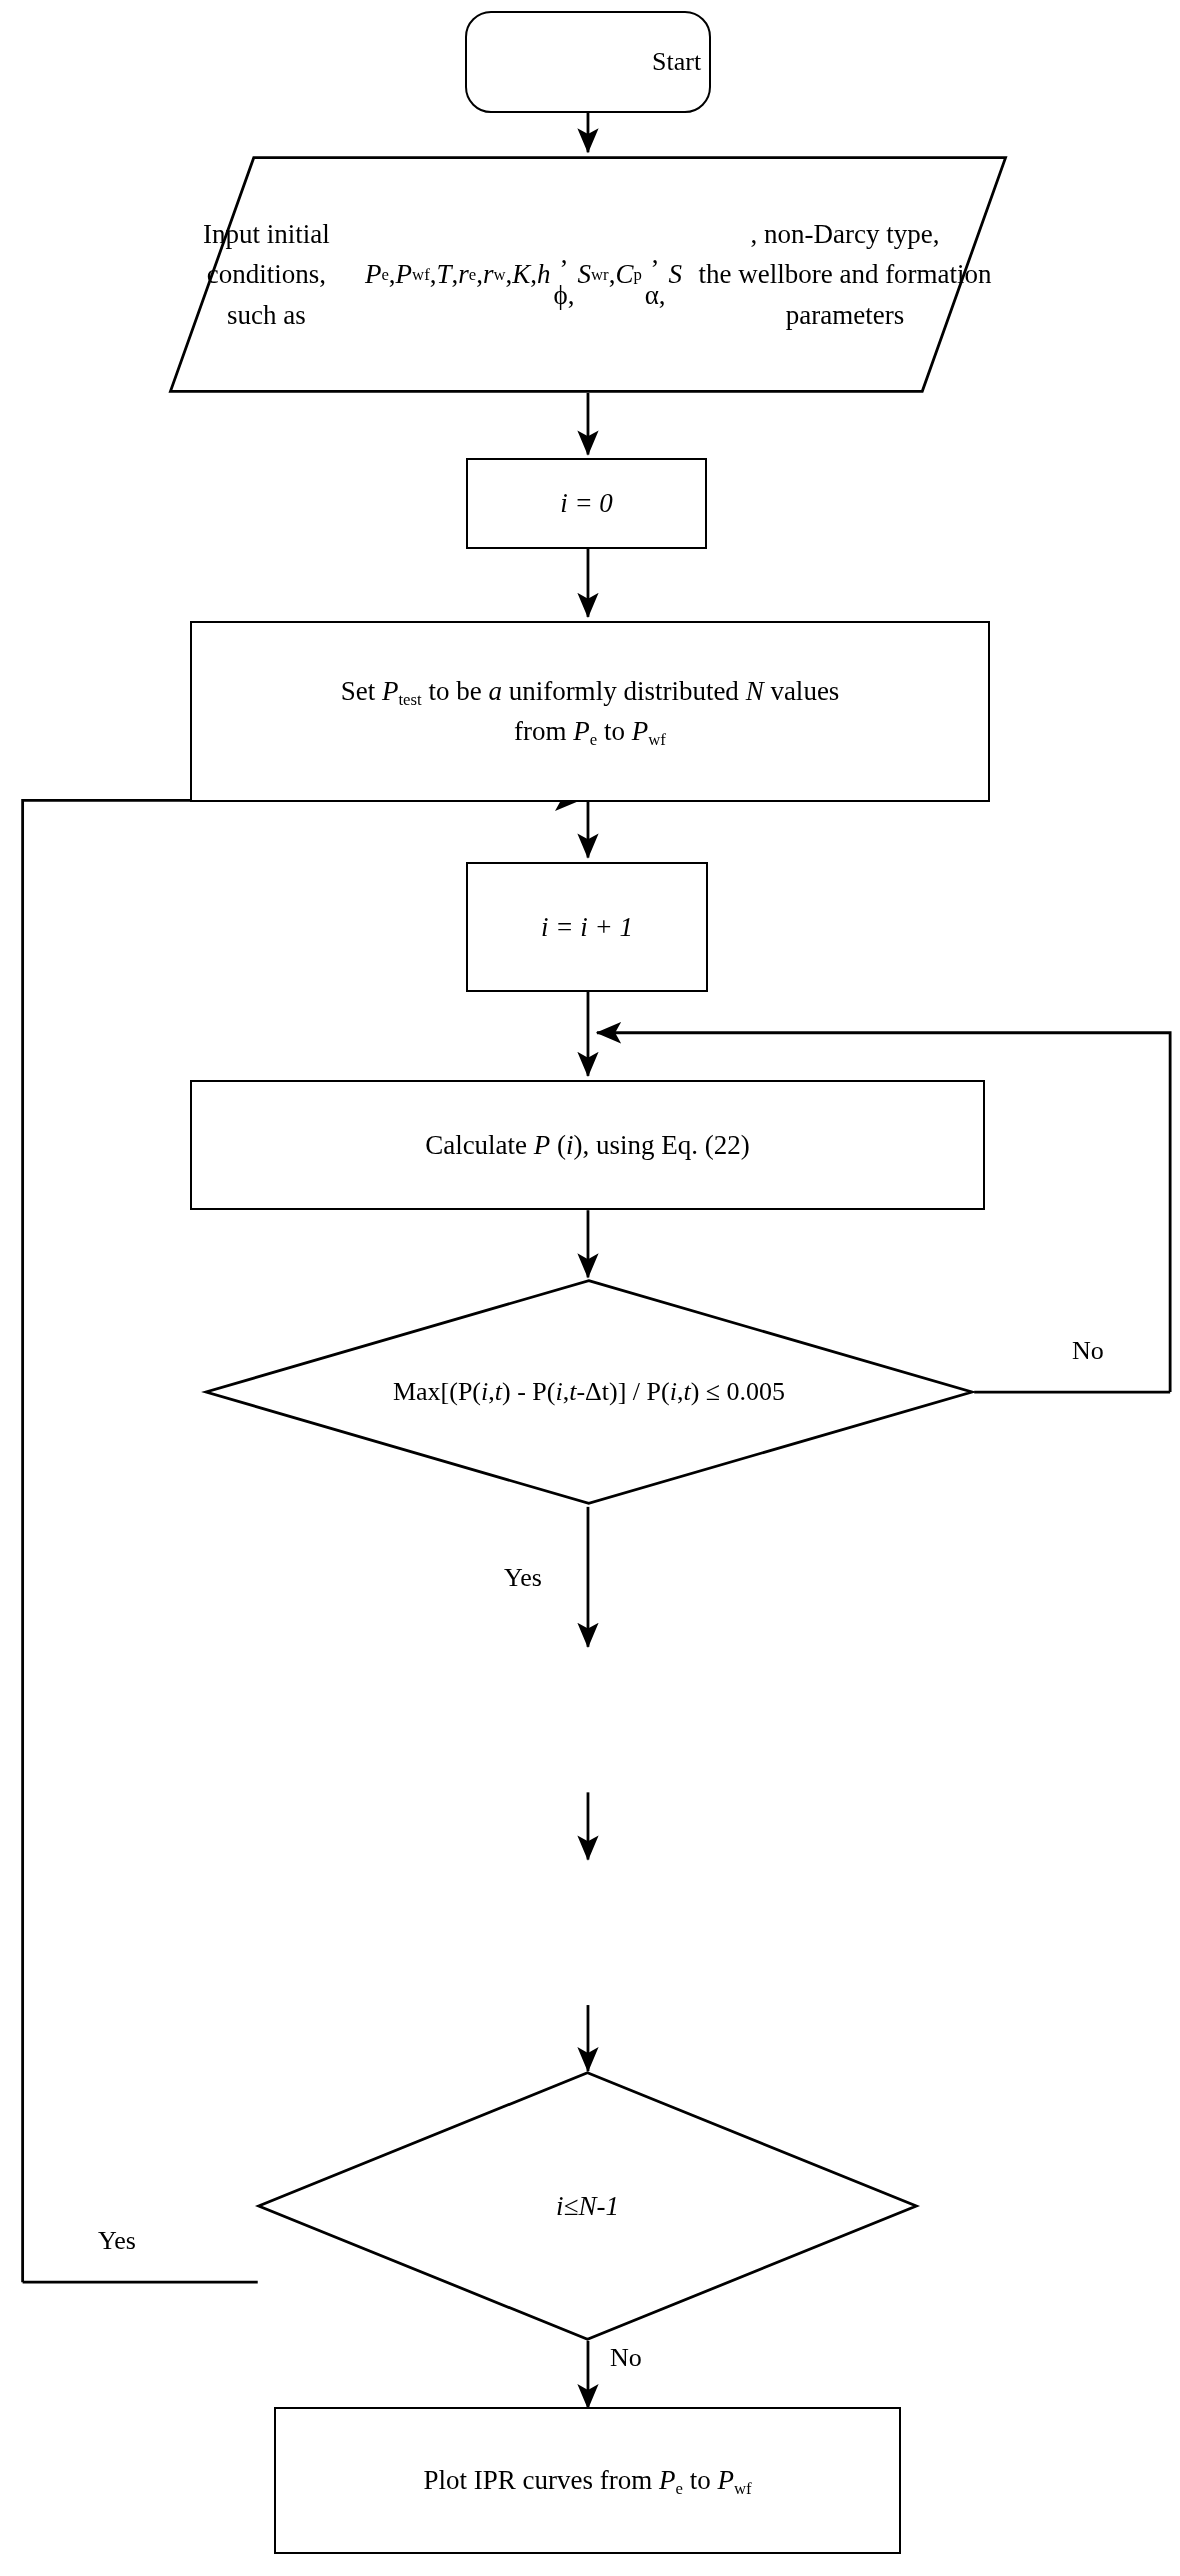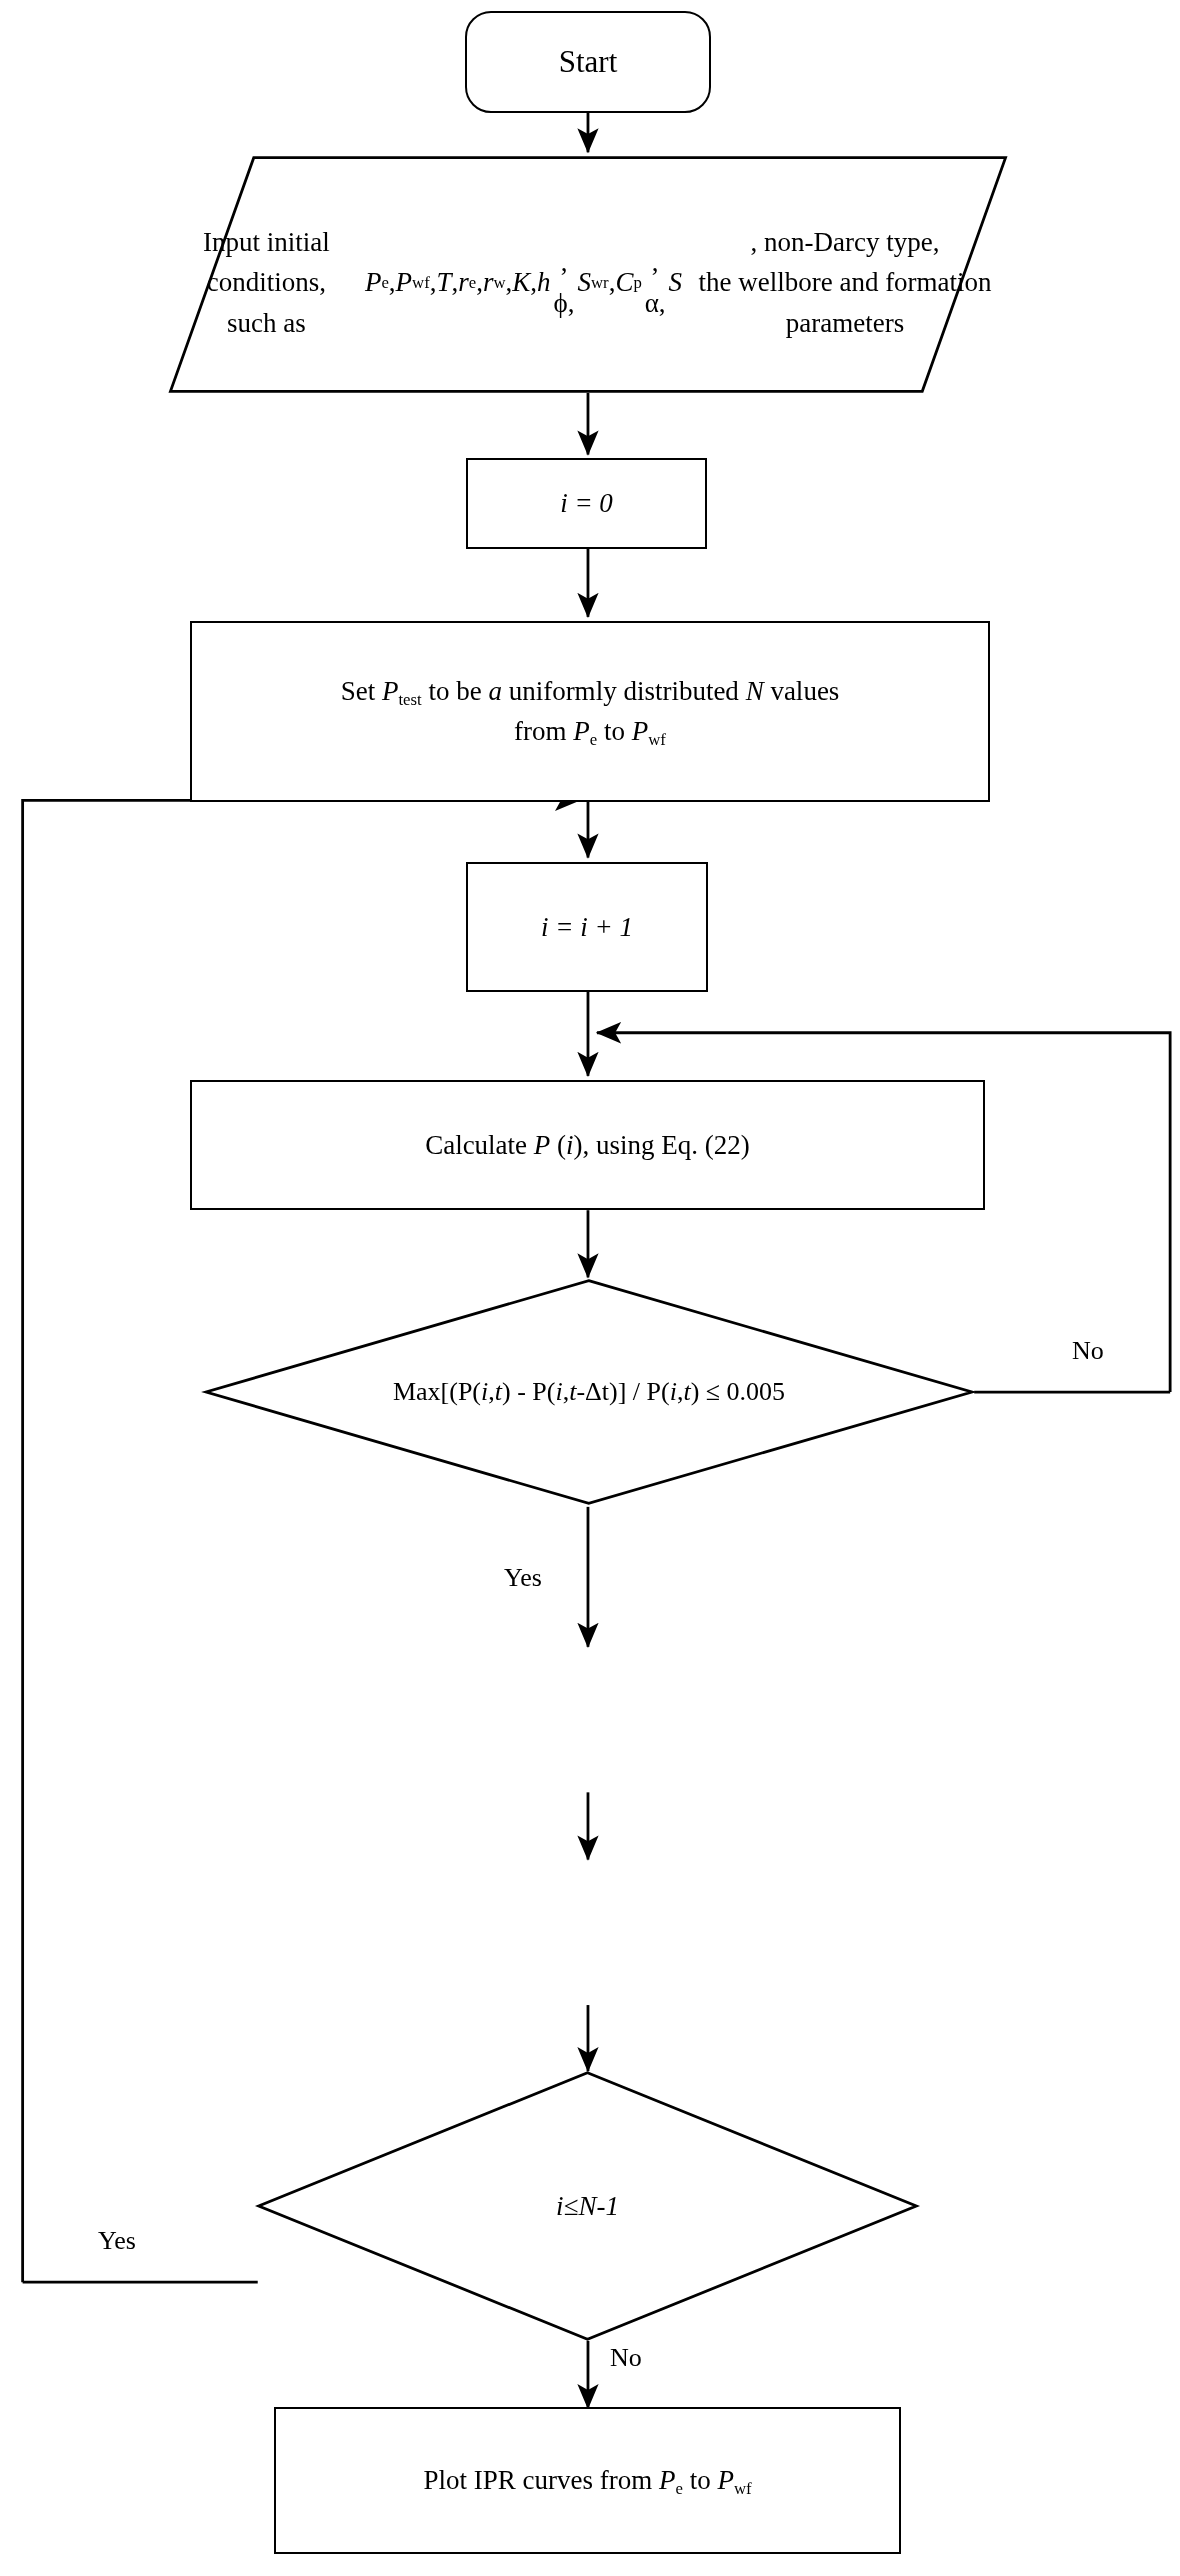--- a/index.html
+++ b/index.html
@@ -57,21 +57,20 @@
     left: 0;
     top: 0;
     width: 100%;
     height: 100%;
     display: flex;
     align-items: center;
     justify-content: center;
     text-align: center;
     white-space: pre-line;
     line-height: 1.5;
-    margin-top: 8px;
   }
   
   .dec-wrap {
     position: absolute;
   }
   .dec-wrap svg {
     position: absolute;
     left: 0;
     top: 0;
     overflow: visible;
@@ -96,21 +95,21 @@
     width: 1181px;
     height: 2576px;
     pointer-events: none;
   }
   .edge-label {
     position: absolute;
     font-size: 22.4px;
     line-height: 1;
     white-space: nowrap;
   }
-  .f56 { font-size: 31px; }
+  .f56 { font-size: 26px; text-align: right; }
   .f48 { font-size: 27px; }
   .f46 { font-size: 26px; }
   .ital { font-style: italic; }
   sub { font-size: 0.62em; font-style: normal; vertical-align: -0.28em; }
 </style>
 </head>
 <body>
 
 <div id="page">
 

